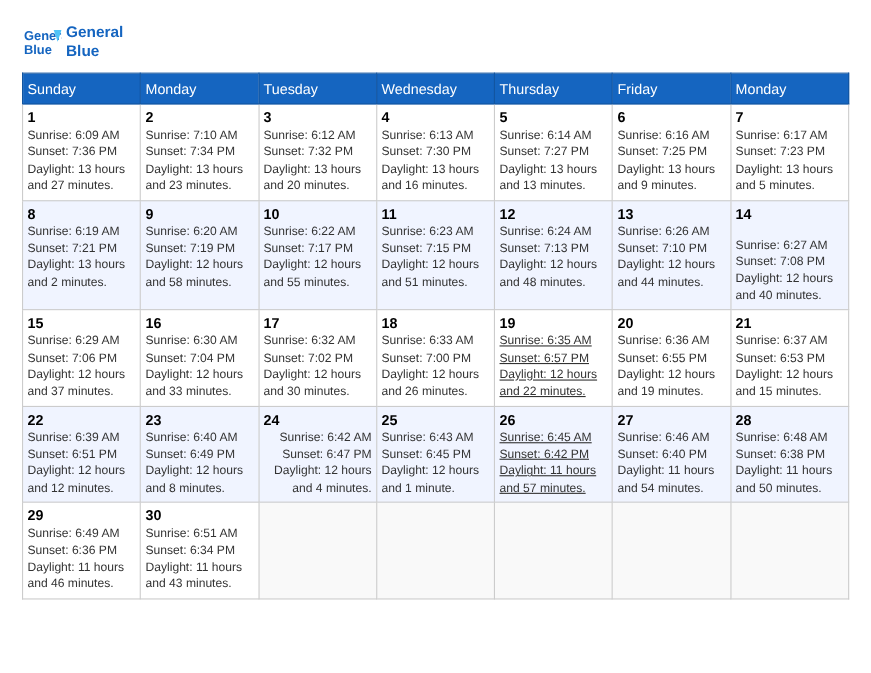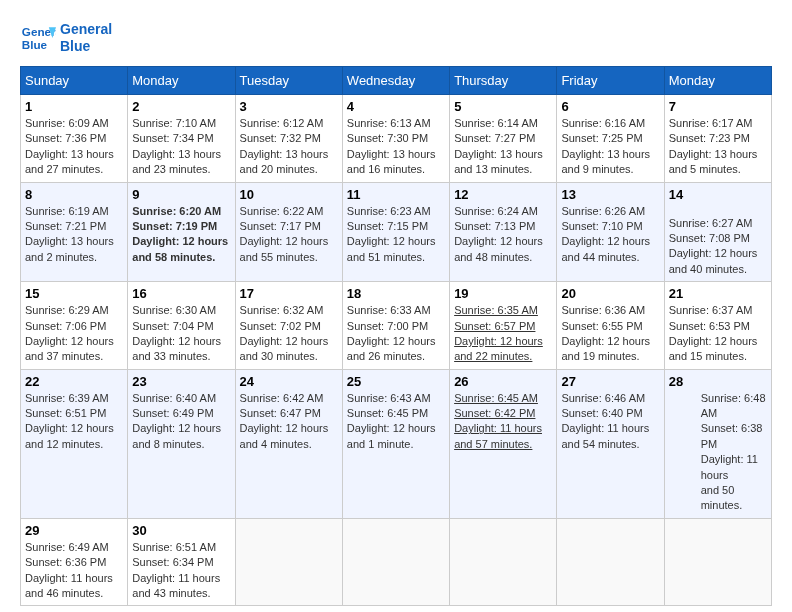--- a/index.html
+++ b/index.html
@@ -176,21 +176,21 @@
       <tr>
         <td>
           <span class="day-number">8</span>
           <div class="day-info" style="white-space: pre-line;">Sunrise: 6:19 AM
 Sunset: 7:21 PM
 Daylight: 13 hours
 and 2 minutes.</div>
         </td>
         <td>
           <span class="day-number">9</span>
-          <div class="day-info" style="white-space: pre-line; font-weight: bold;">Sunrise: 6:20 AM
+          <div class="day-info" style="white-space: pre-line;">Sunrise: 6:20 AM
 Sunset: 7:19 PM
 Daylight: 12 hours
 and 58 minutes.</div>
         </td>
         <td>
           <span class="day-number">10</span>
           <div class="day-info" style="white-space: pre-line;">Sunrise: 6:22 AM
 Sunset: 7:17 PM
 Daylight: 12 hours
 and 55 minutes.</div>
@@ -285,21 +285,21 @@
         </td>
         <td>
           <span class="day-number">23</span>
           <div class="day-info" style="white-space: pre-line;">Sunrise: 6:40 AM
 Sunset: 6:49 PM
 Daylight: 12 hours
 and 8 minutes.</div>
         </td>
         <td>
           <span class="day-number">24</span>
-          <div class="day-info" style="white-space: pre-line;">Sunrise: 6:42 AM
+          <div class="day-info" style="white-space: pre-line; text-align: right;">Sunrise: 6:42 AM
 Sunset: 6:47 PM
 Daylight: 12 hours
 and 4 minutes.</div>
         </td>
         <td>
           <span class="day-number">25</span>
           <div class="day-info" style="white-space: pre-line;">Sunrise: 6:43 AM
 Sunset: 6:45 PM
 Daylight: 12 hours
 and 1 minute.</div>
@@ -313,21 +313,21 @@
         </td>
         <td>
           <span class="day-number">27</span>
           <div class="day-info" style="white-space: pre-line;">Sunrise: 6:46 AM
 Sunset: 6:40 PM
 Daylight: 11 hours
 and 54 minutes.</div>
         </td>
         <td>
           <span class="day-number">28</span>
-          <div class="day-info" style="white-space: pre-line; margin-left: 32px;">Sunrise: 6:48 AM
+          <div class="day-info" style="white-space: pre-line;">Sunrise: 6:48 AM
 Sunset: 6:38 PM
 Daylight: 11 hours
 and 50 minutes.</div>
         </td>
       </tr>
       <tr>
         <td>
           <span class="day-number">29</span>
           <div class="day-info" style="white-space: pre-line;">Sunrise: 6:49 AM
 Sunset: 6:36 PM

